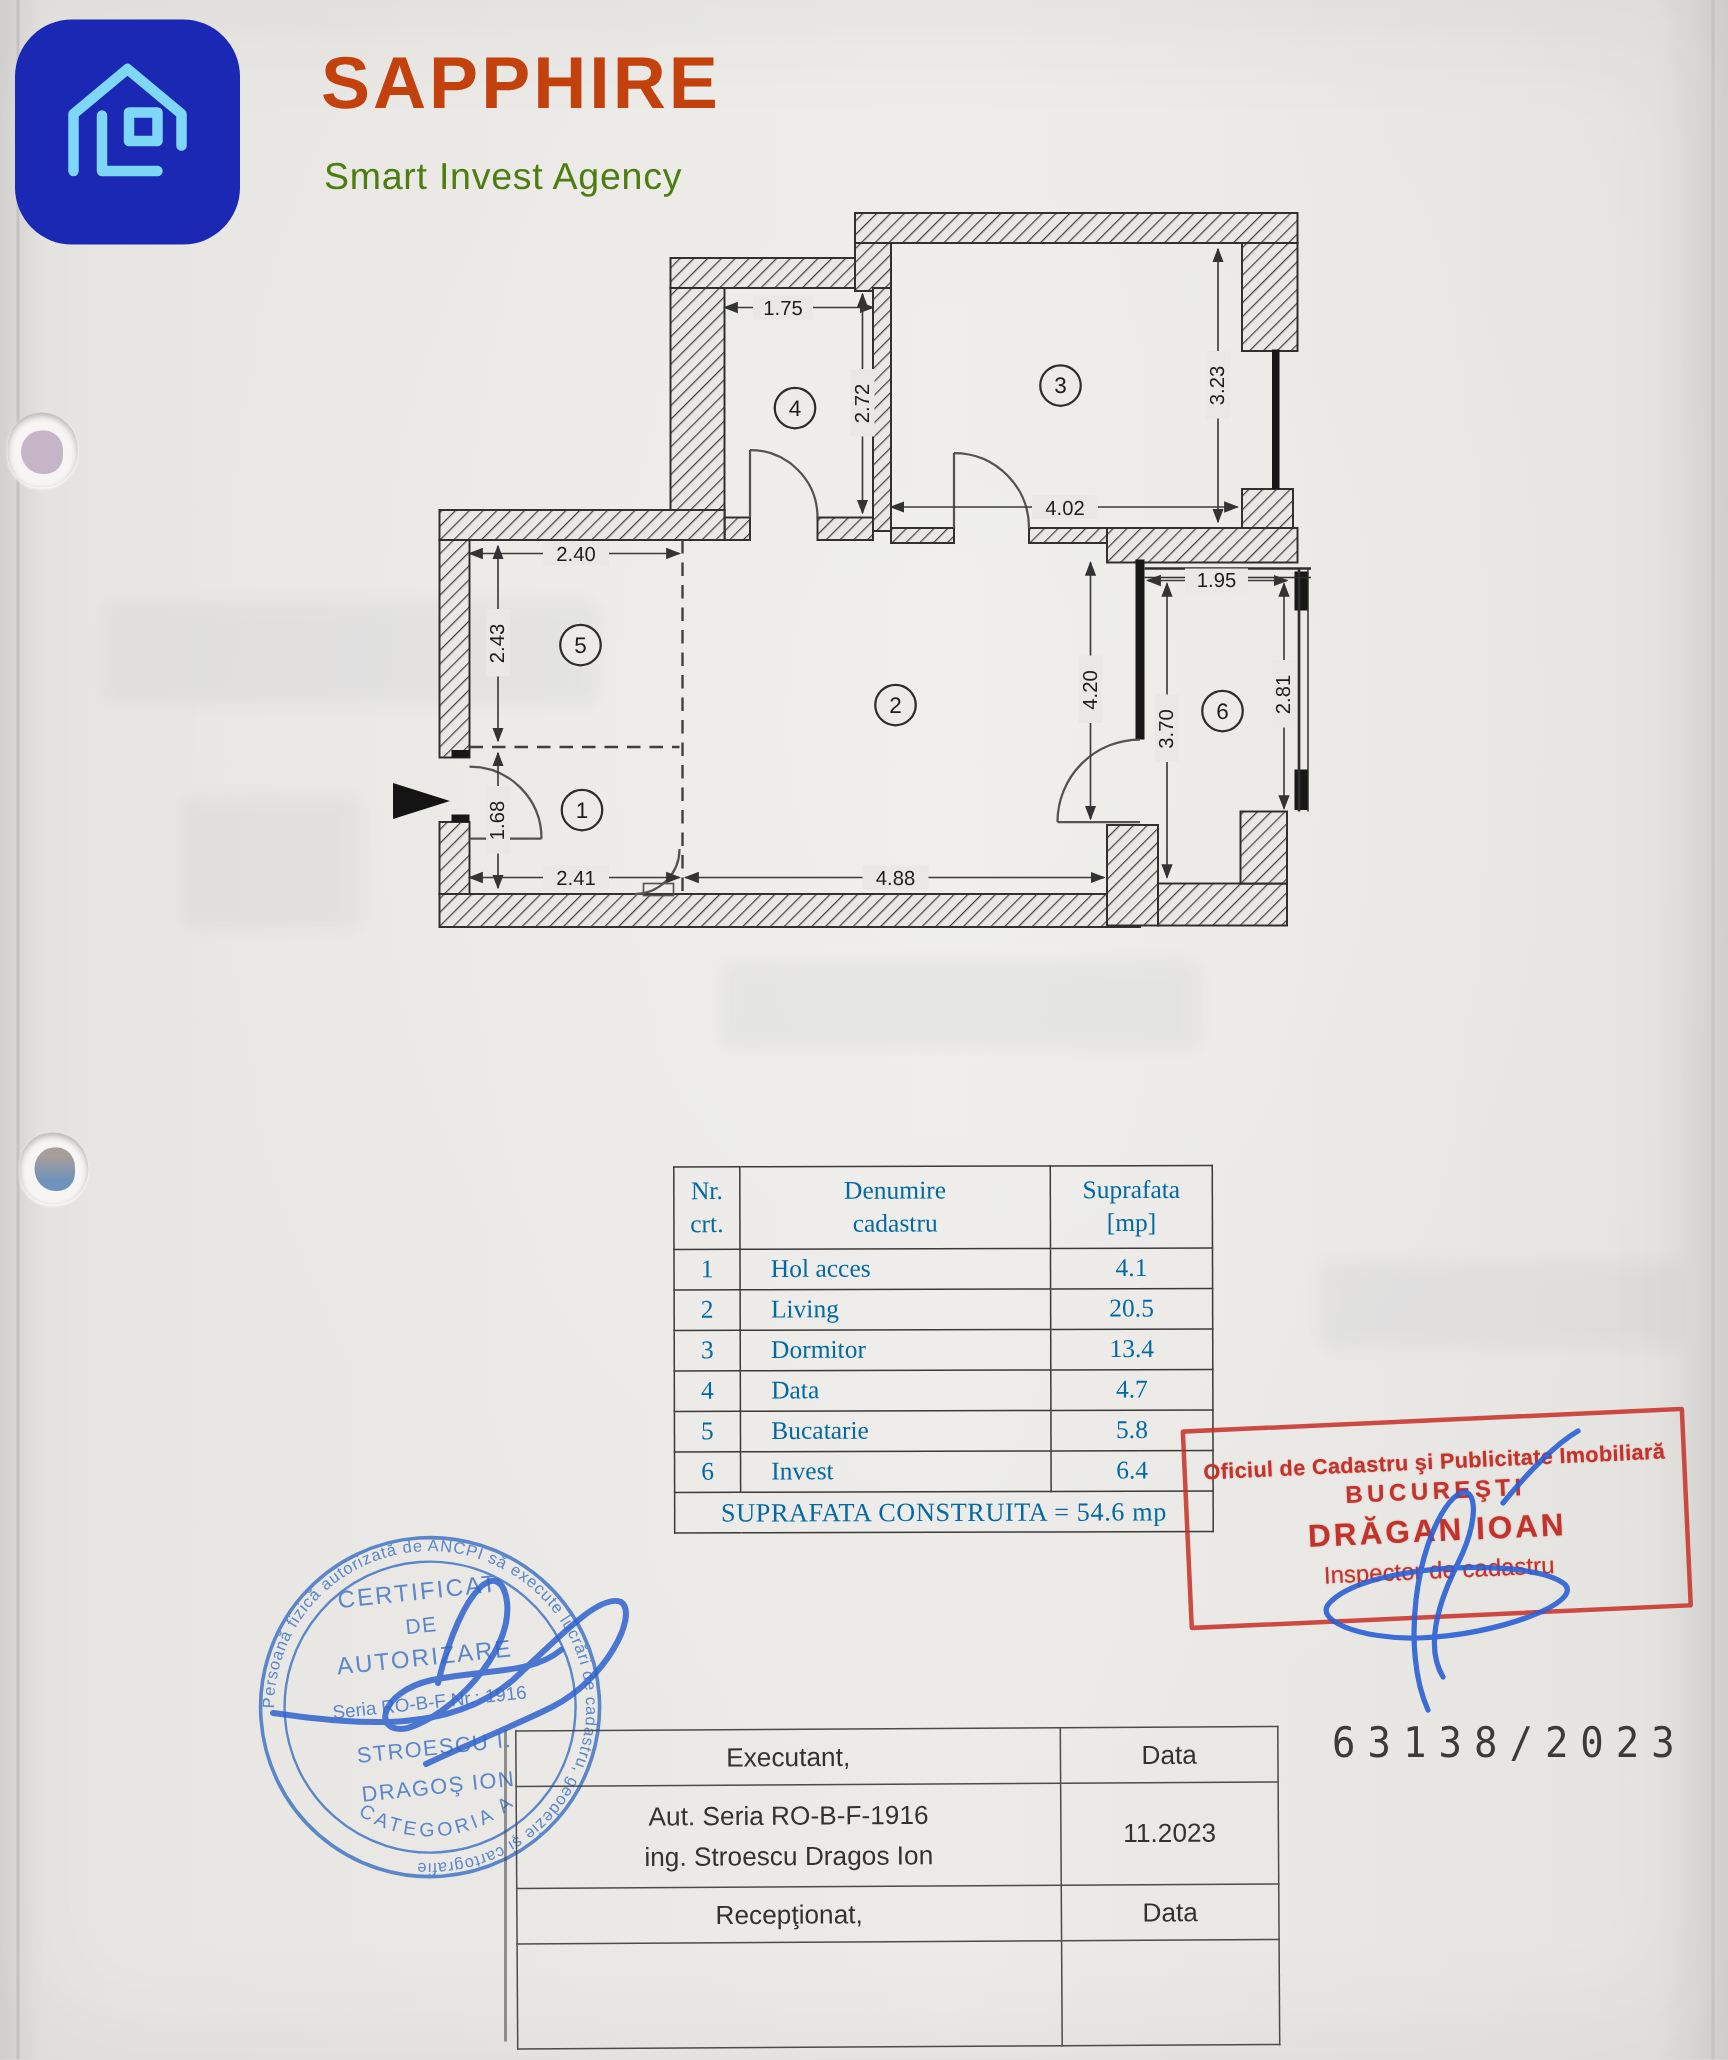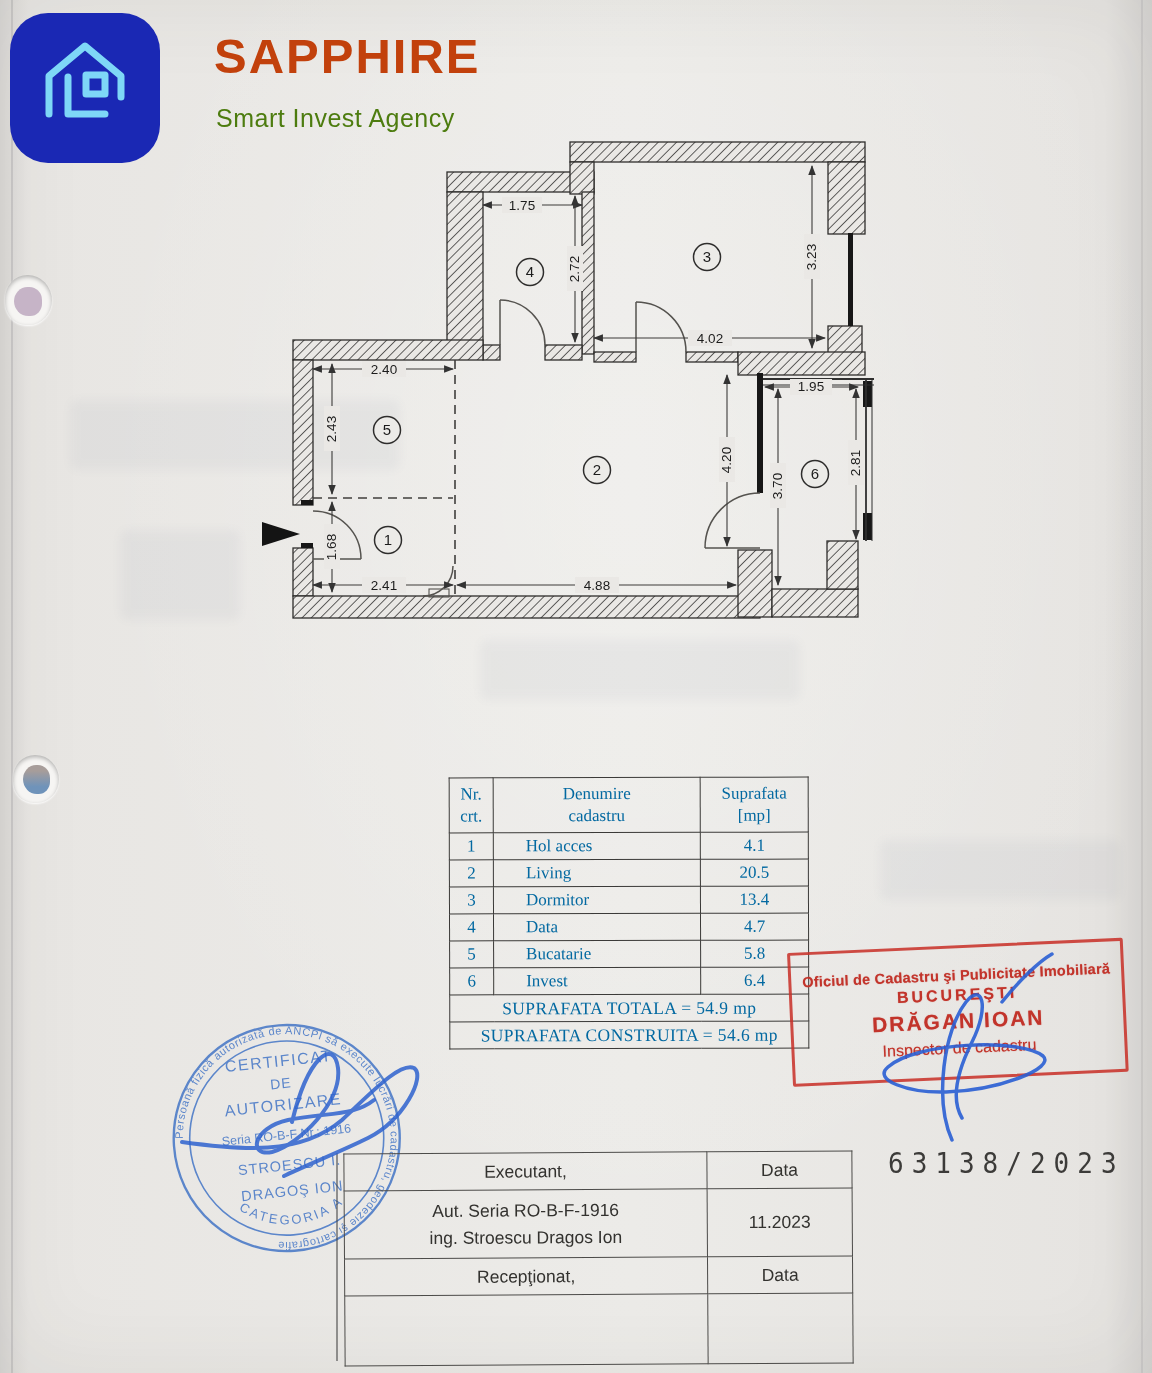--- a/index.html
+++ b/index.html
@@ -32,21 +32,21 @@
   #plan{position:absolute;left:0;top:0;width:1152px;height:1373px;}
   #plan text{font-family:"Liberation Sans",sans-serif;fill:#1c1c1c;}
   .dimtext{font-size:13.5px;}
   .roomnum{font-size:15px;}
 
   
   .area-table{position:absolute;left:431px;top:777px;border-collapse:collapse;table-layout:fixed;
               font-family:"Liberation Serif",serif;font-size:17px;color:#0369a1;transform:rotate(-.15deg);margin-left:18px;}
   .area-table td{border:1.7px solid #3b3a38;padding:0 2px;height:26px;text-align:center;vertical-align:middle;}
   .area-table tr.hdr td{height:54px;line-height:1.3;}
-  .area-table td.name{text-align:left;padding-left:32px;}
+  .area-table td.name{text-align:left;padding-left:20px;}
   .area-table td.tot{font-size:17.5px;letter-spacing:.4px;}
 
   
   .red-stamp{position:absolute;left:787px;top:953px;width:330px;height:128px;
              border:3px solid rgba(200,46,38,.85);border-radius:2px;
              transform:rotate(-2.6deg);transform-origin:left top;
              display:flex;flex-direction:column;justify-content:center;align-items:center;
              color:#c2342b;text-shadow:0 0 1px rgba(194,52,43,.55);}
   .red-stamp .l1{font-size:14.5px;font-weight:bold;letter-spacing:.2px;}
   .red-stamp .l2{font-size:16px;font-weight:bold;letter-spacing:3px;margin-top:3px;}
@@ -279,23 +279,20 @@
   </tr>
   <tr>
     <td>5</td>
     <td class="name">Bucatarie</td>
     <td>5.8</td>
   </tr>
   <tr>
     <td>6</td>
     <td class="name">Invest</td>
     <td>6.4</td>
-  </tr>
-  <tr>
-    <td class="tot" colspan="3">SUPRAFATA TOTALA = 54.9 mp</td>
   </tr>
   <tr>
     <td class="tot" colspan="3">SUPRAFATA CONSTRUITA = 54.6 mp</td>
   </tr>
 </tbody>
   </table>
 
 <div class="red-stamp">
   <div class="l1">Oficiul de Cadastru şi Publicitate Imobiliară</div>
   <div class="l2">BUCUREŞTI</div>

